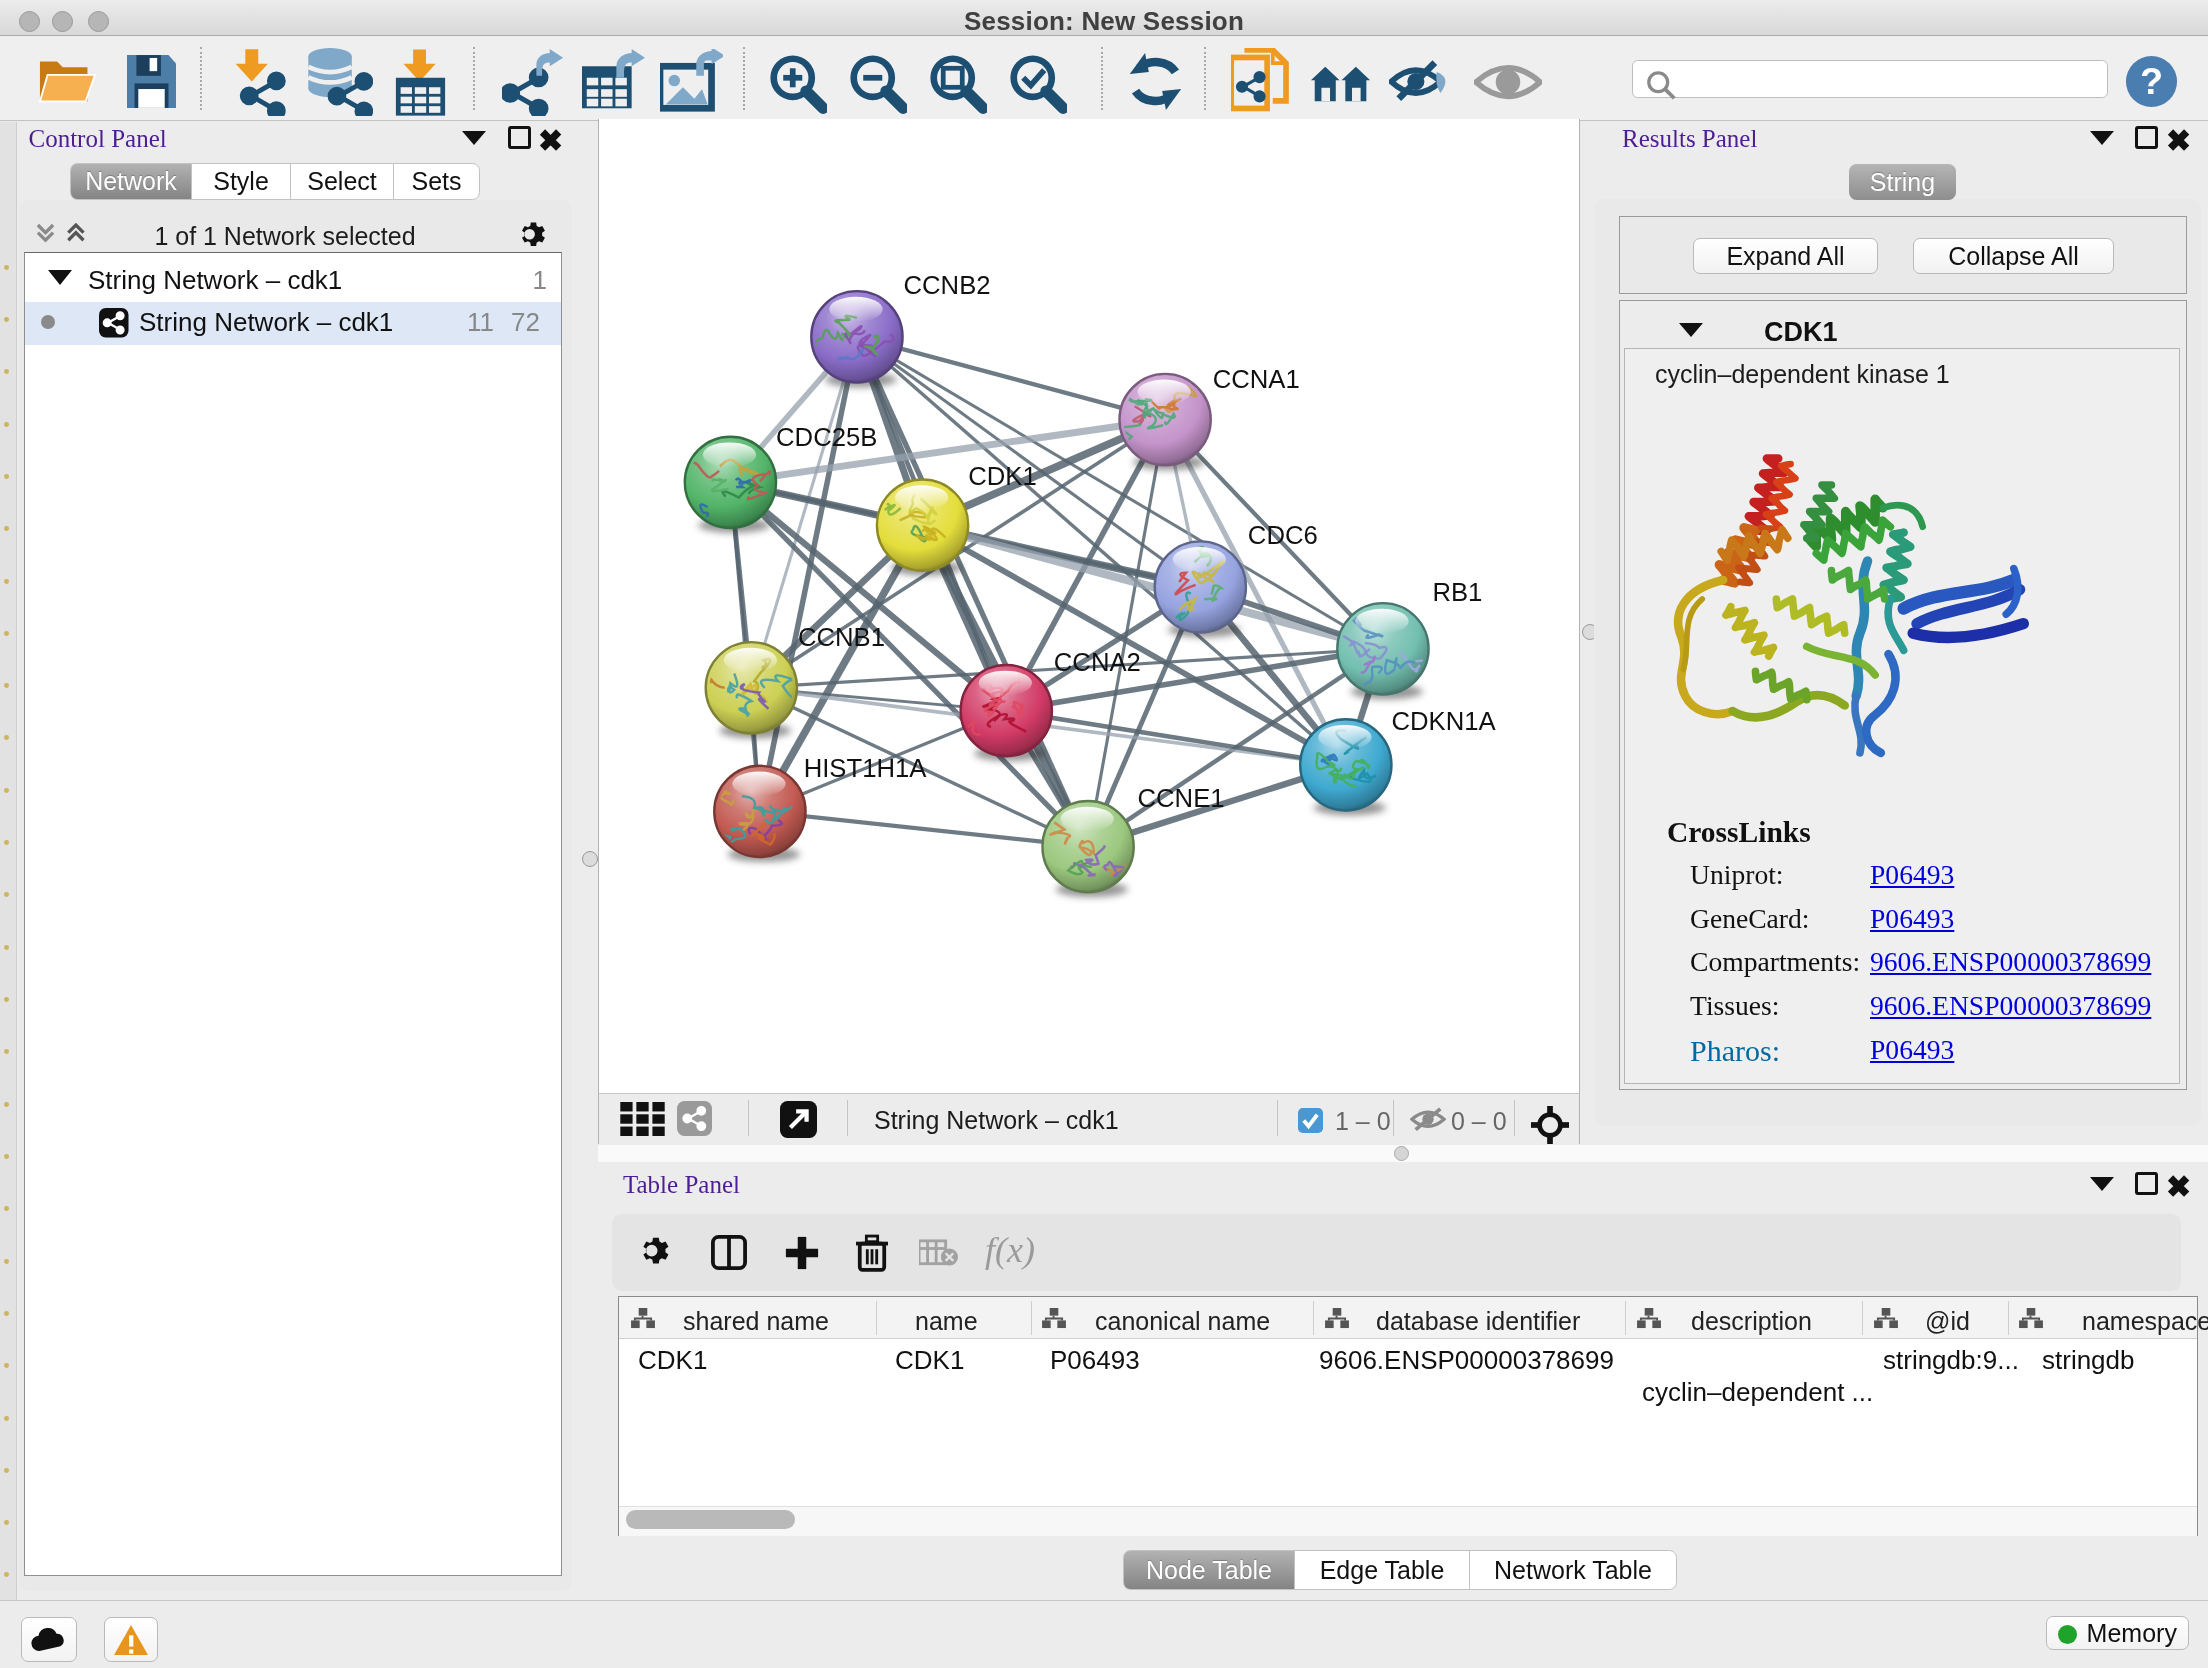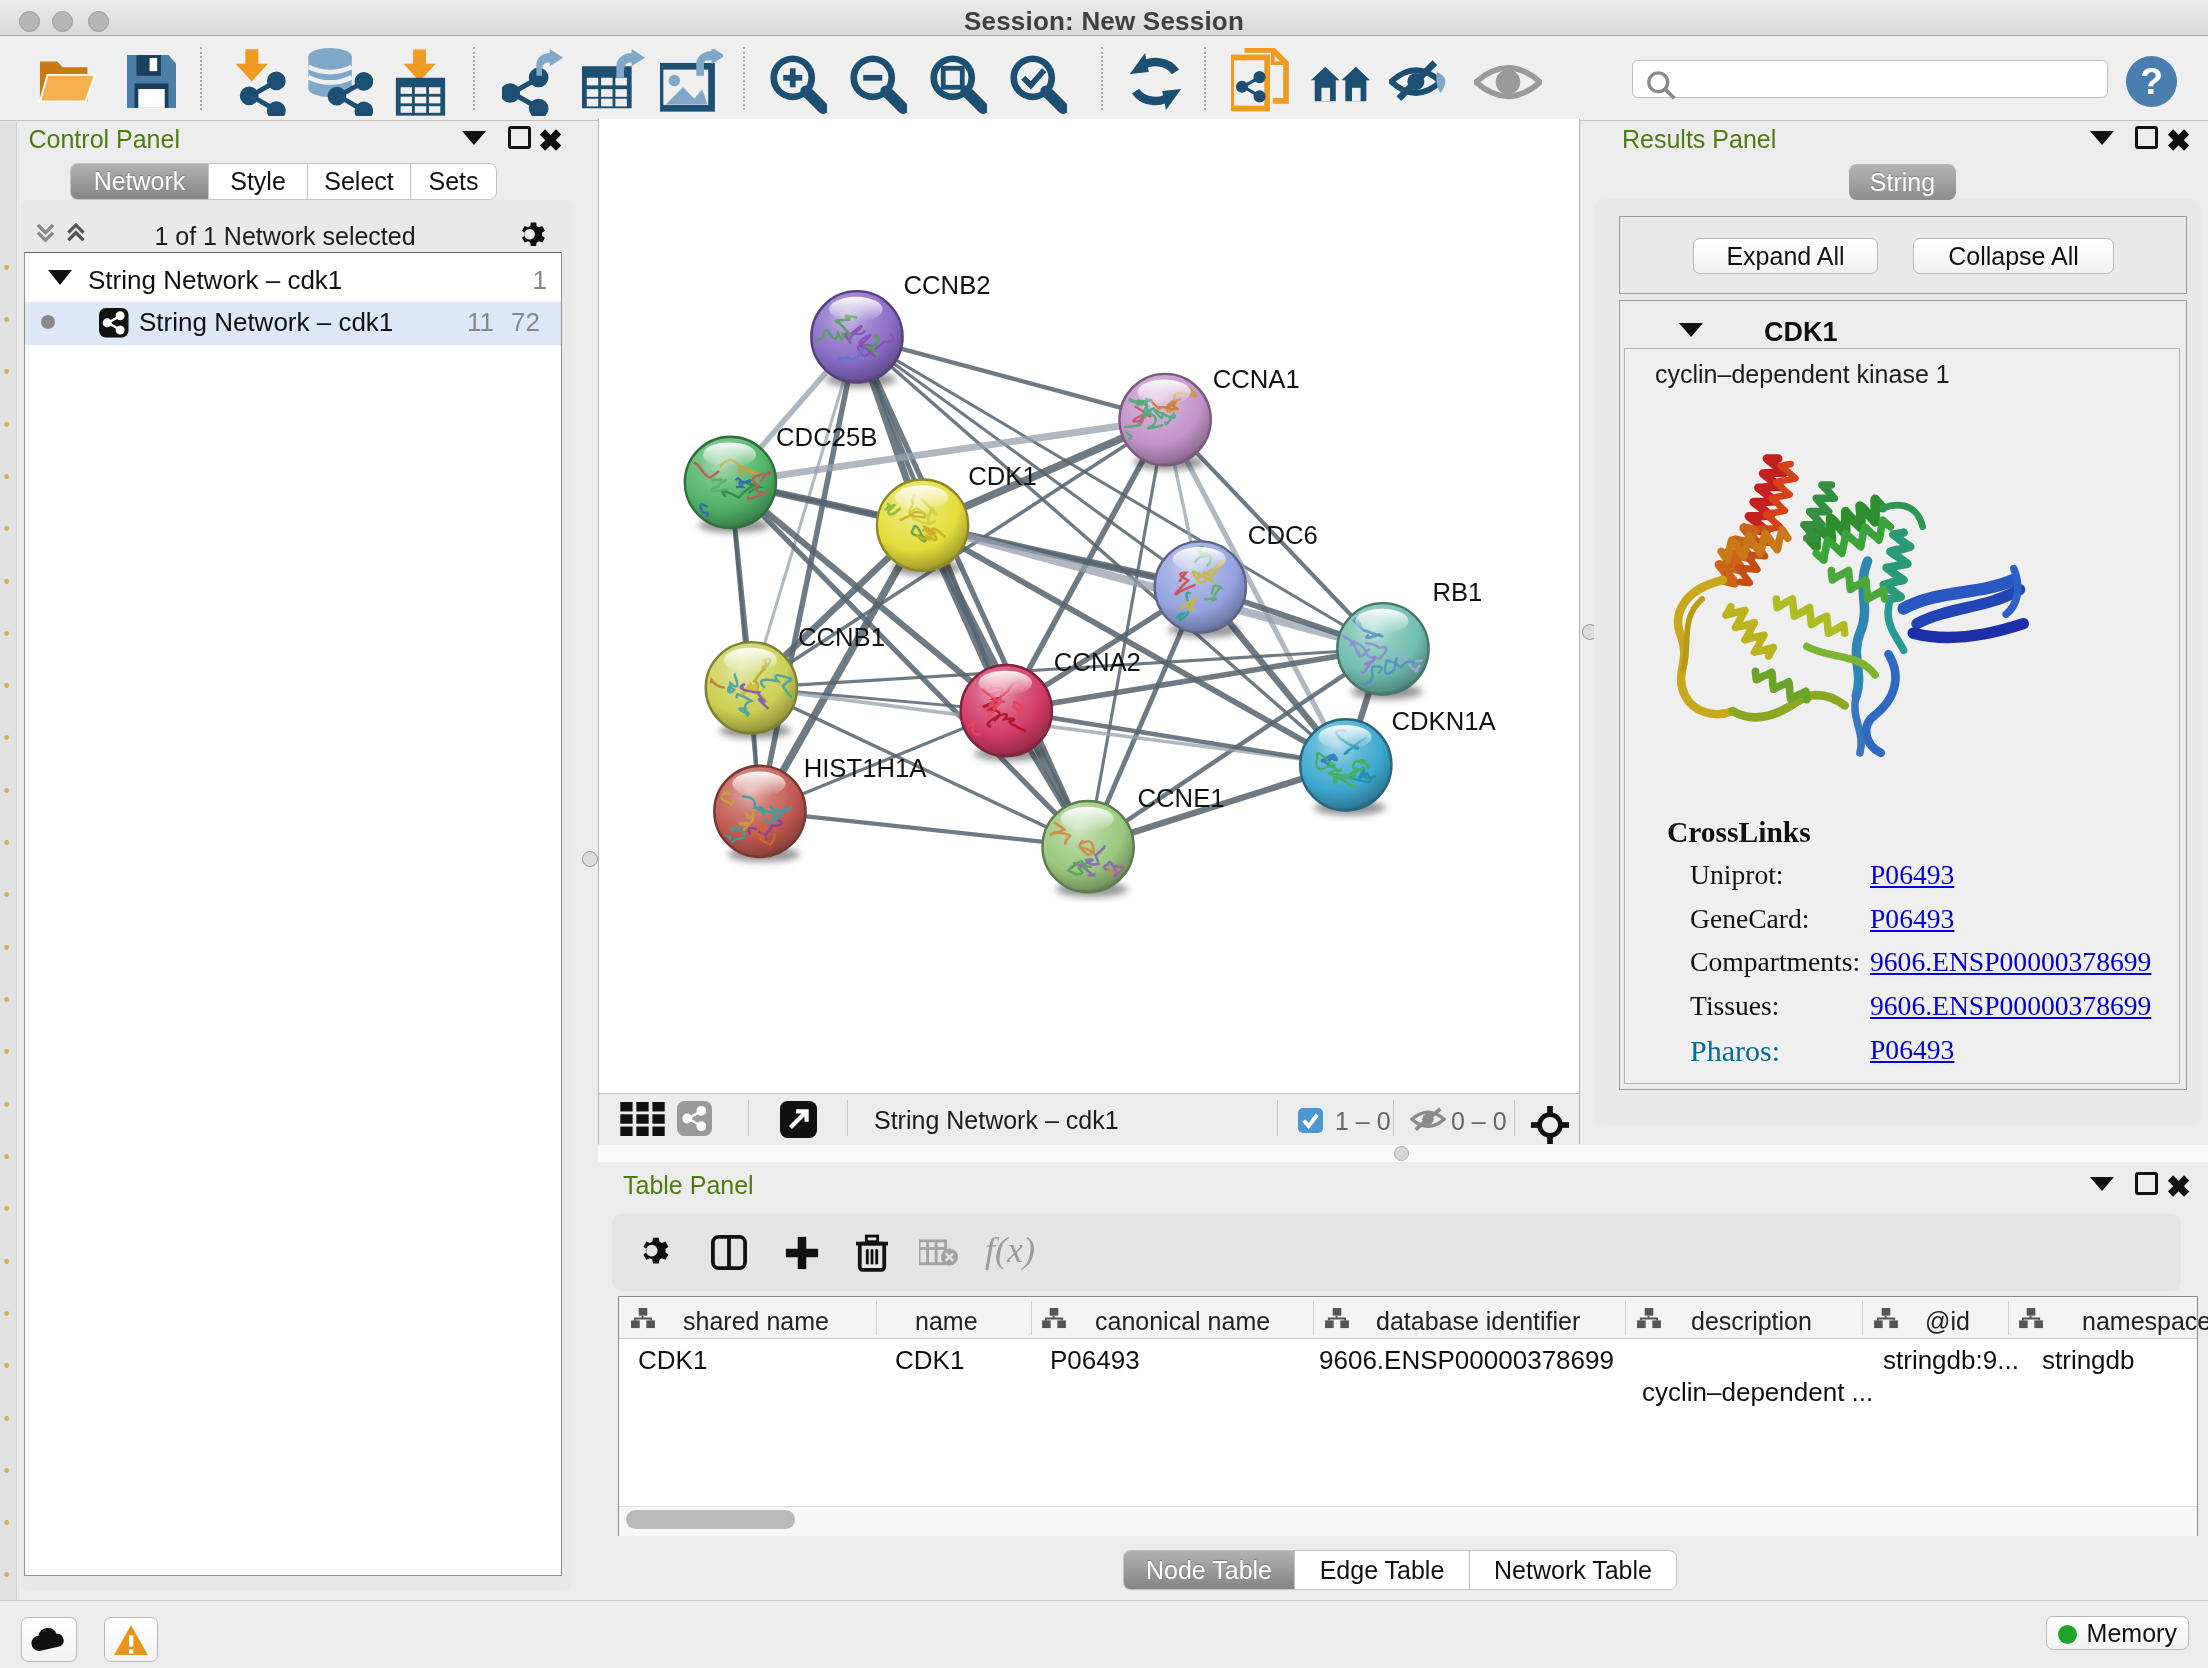--- a/index.html
+++ b/index.html
@@ -4,21 +4,21 @@
 * { margin:0; padding:0; box-sizing:border-box; }
 html,body { width:2208px; height:1668px; }
 body { font-family:"Liberation Sans", sans-serif; background:#ececec; position:relative; overflow:hidden; }
 .abs { position:absolute; }
 .titlebar { left:0; top:0; width:2208px; height:36px; background:linear-gradient(#ececec,#d8d8d8); border-bottom:1px solid #a9a9a9; }
 .tl { width:21px; height:21px; border-radius:50%; background:#b6b6b6; border:1px solid #999; top:10.5px; }
 .wtitle { width:100%; text-align:center; top:5.7px; font-size:26px; color:#404040; font-weight:bold; letter-spacing:0.2px;}
 .toolbar { left:0; top:37px; width:2208px; height:84px; background:#efefef; border-bottom:1px solid #c3c3c3; }
 .tsep { top:47px; width:0px; height:63px; border-left:2.9px dotted #a8a8a8; }
 .searchbox { left:1632px; top:60px; width:476px; height:38px; background:#fff; border:1px solid #bdbdbd; border-radius:5.7px; }
-.panel-title { font-size:25px; color:#4d7c0f; }
+.panel-title { font-size:25px; color:#4c1d95;font-family:Liberation Serif, serif; }
 .ptri { width:0; height:0; border-left:12.4px solid transparent; border-right:12.4px solid transparent; border-top:14.3px solid #111; }
 .psq { width:23px; height:23px; border:3.3px solid #111; border-radius:2.9px; }
 .px { font-size:30px; font-weight:bold; color:#111; line-height:1; }
 .tab { height:37px; background:#fff; border:1px solid #c2c2c2; color:#111; font-size:25px; text-align:center; line-height:35px; display:inline-block; vertical-align:top; }
 .tabsel { background:linear-gradient(#b2b2b2,#848484); color:#fff; text-shadow:0 -1px 1px rgba(0,0,0,0.25); }
 .whitebox { background:#fff; border:1px solid #8f8f8f; border-top:1.9px solid #686868; }
 .netlabel { font-size:27px; fill:#111; font-family:"Liberation Sans",sans-serif; }
 .serif { font-family:"Liberation Serif", serif; }
 .hsep { width:0px; height:36px; border-left:1.4px solid #c4c4c4; top:7.6px;}
 .btn { background:linear-gradient(#ffffff,#f2f2f2); border:1.4px solid #b9b9b9; border-radius:7px; text-align:center; font-size:25px; color:#111; }
@@ -221,21 +221,21 @@
     <div class="abs" style="left:3.8px;top:1294px;width:4.8px;height:4.8px;border-radius:50%;background:rgba(200,163,50,0.75)"></div>
     <div class="abs" style="left:3.8px;top:1346px;width:4.8px;height:4.8px;border-radius:50%;background:rgba(200,163,50,0.75)"></div>
     <div class="abs" style="left:3.8px;top:1398px;width:4.8px;height:4.8px;border-radius:50%;background:rgba(200,163,50,0.75)"></div>
     <div class="abs" style="left:3.8px;top:1450px;width:4.8px;height:4.8px;border-radius:50%;background:rgba(200,163,50,0.75)"></div>
     <div class="abs" style="left:3.8px;top:1503px;width:4.8px;height:4.8px;border-radius:50%;background:rgba(200,163,50,0.75)"></div>
   </div>
 <div class="abs panel-title" style="left:28.5px;top:125px">Control Panel</div>
 <div class="abs ptri" style="left:462px;top:131px"></div>
 <div class="abs psq" style="left:508px;top:126px"></div>
 <div class="abs px" style="left:538px;top:126px">✖</div>
-<div class="abs" style="left:70px;top:163px"><div class="tab tabsel" style="width:139px;border-radius:7.6px 0 0 7.6px">Network</div><div class="tab" style="width:100px;margin-left:-1px">Style</div><div class="tab" style="width:104px;margin-left:-1px">Select</div><div class="tab" style="width:87px;margin-left:-1px;border-radius:0 7.6px 7.6px 0">Sets</div></div>
+<div class="abs" style="left:70px;top:163px"><div class="tab tabsel" style="width:122px;border-radius:7.6px 0 0 7.6px">Network</div><div class="tab" style="width:100px;margin-left:-1px">Style</div><div class="tab" style="width:104px;margin-left:-1px">Select</div><div class="tab" style="width:87px;margin-left:-1px;border-radius:0 7.6px 7.6px 0">Sets</div></div>
 <div class="abs" style="left:19px;top:200px;width:553px;height:1391px;background:#e9e9e9;border-radius:9.5px"></div>
 <svg class="abs" style="left:36px;top:223px" width="57" height="25" viewBox="0 0 60 26">
  <g stroke="#8a8a8a" stroke-width="3.5" fill="none">
       <path d="M2 2 L10 10 L18 2"></path>
       <path d="M2 10 L10 18 L18 10"></path>
     </g>
  <g stroke="#555" stroke-width="3.5" fill="none">
       <path d="M34 10 L42 2 L50 10"></path>
       <path d="M34 18 L42 10 L50 18"></path>
     </g>

